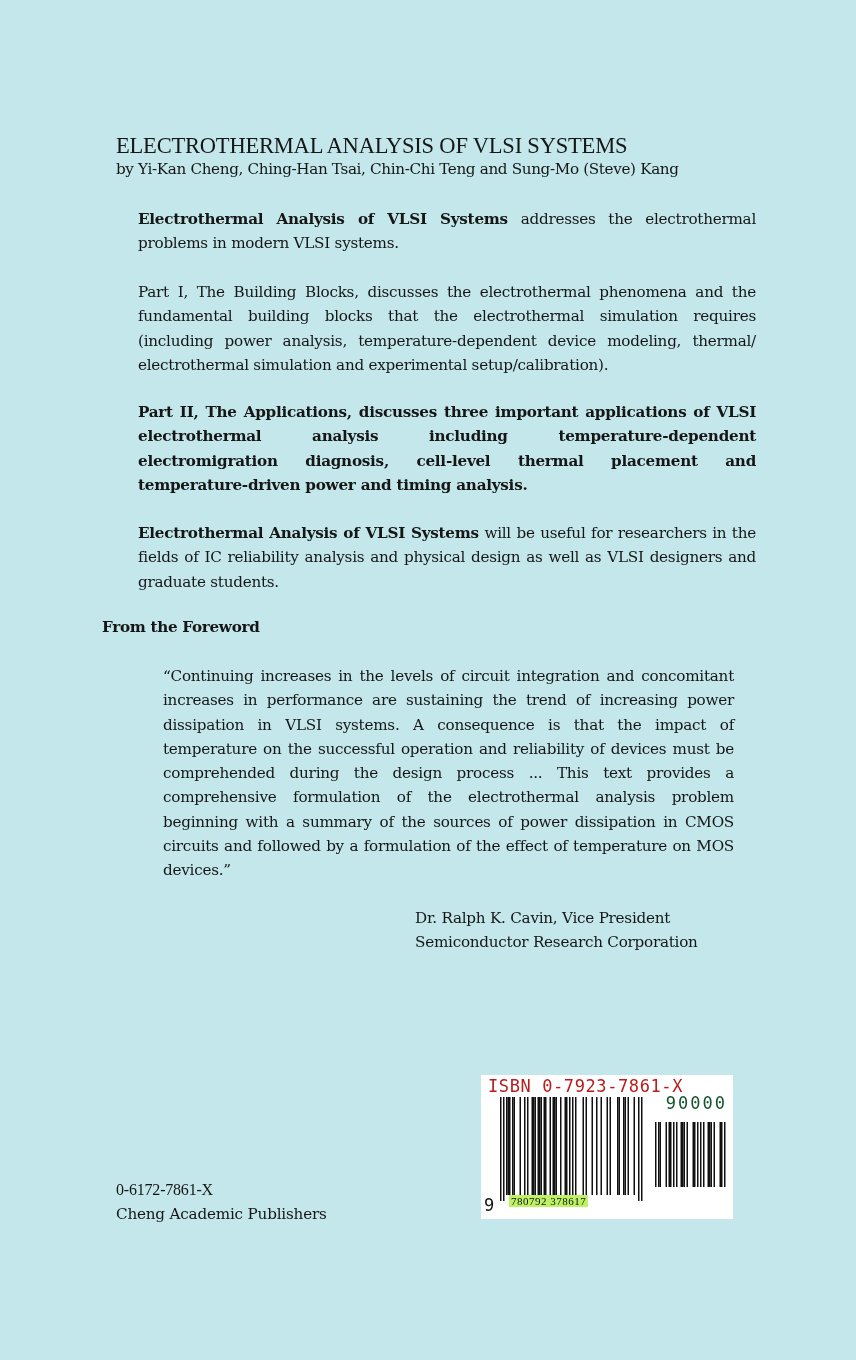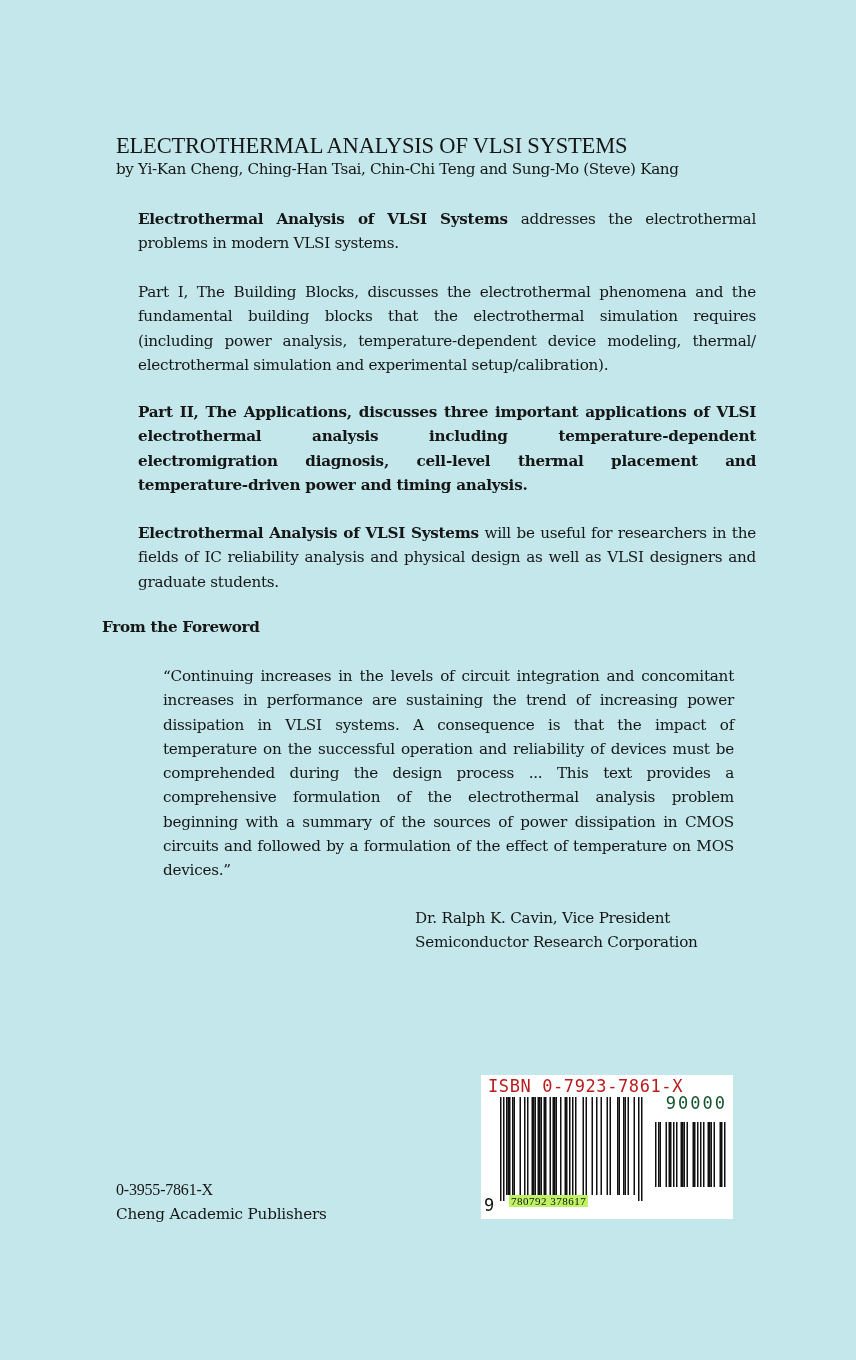--- a/index.html
+++ b/index.html
@@ -88,21 +88,21 @@
 <div class="quote">
   <p class="body">“Continuing increases in the levels of circuit integration and concomitant increases in performance are sustaining the trend of increasing power dissipation in VLSI systems. A consequence is that the impact of temperature on the successful operation and reliability of devices must be comprehended during the design process ... This text provides a comprehensive formulation of the electrothermal analysis problem beginning with a summary of the sources of power dissipation in CMOS circuits and followed by a formulation of the effect of temperature on MOS devices.”</p>
 </div>
 
 <div class="sig">
   <div>Dr. Ralph K. Cavin, Vice President</div>
   <div>Semiconductor Research Corporation</div>
 </div>
 
 <div class="imprint">
-  <div class="isbn-code">0-3955-7861-X</div>
+  <div class="isbn-code">0-6172-7861-X</div>
   <div>Cheng Academic Publishers</div>
 </div>
 
 <div class="barcode">
   <svg class="bars" width="252" height="144">
     <g id="main-bars">
         <rect x="19" y="22" width="1.5" height="104" fill="#111"></rect>
         <rect x="22" y="22" width="1.5" height="104" fill="#111"></rect>
         <rect x="25" y="22" width="1.5" height="98" fill="#111"></rect>
         <rect x="26.5" y="22" width="1.5" height="98" fill="#111"></rect>

